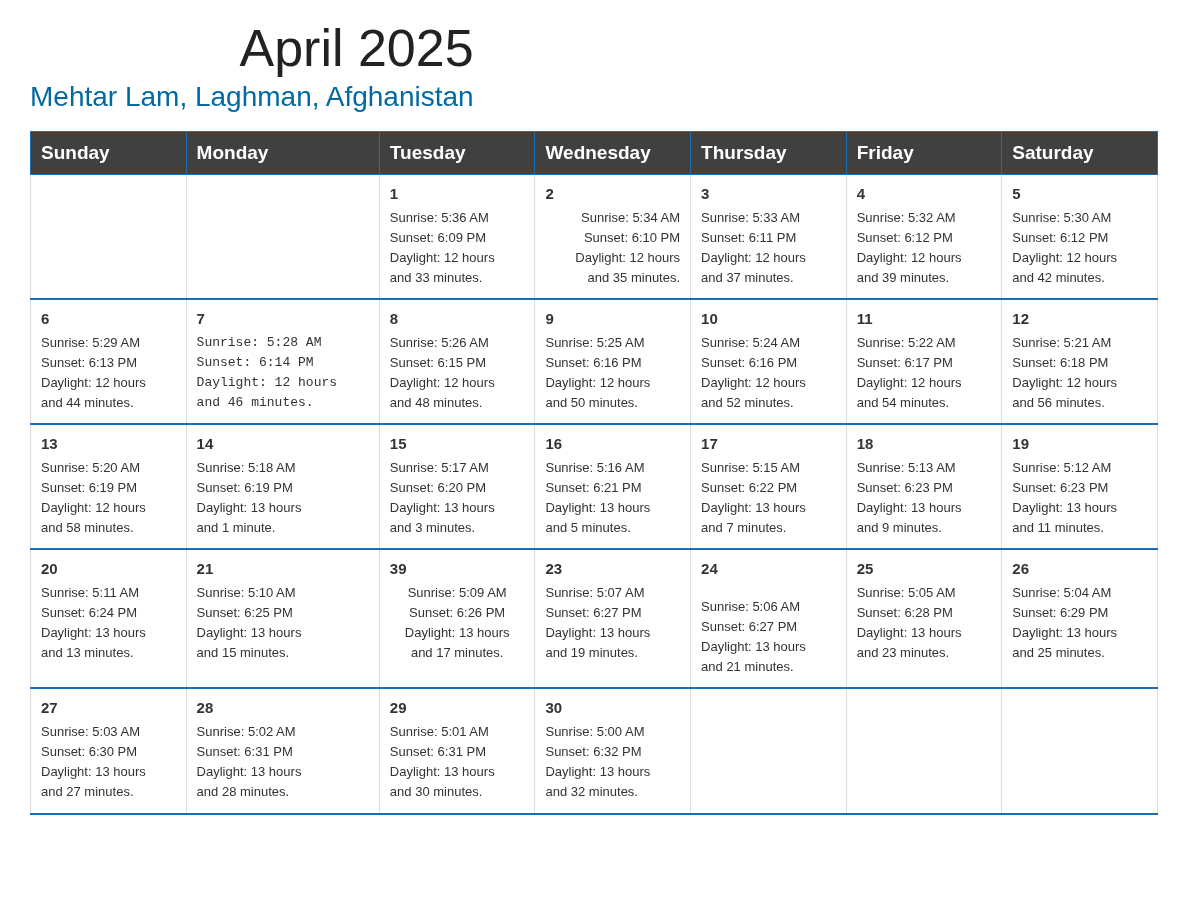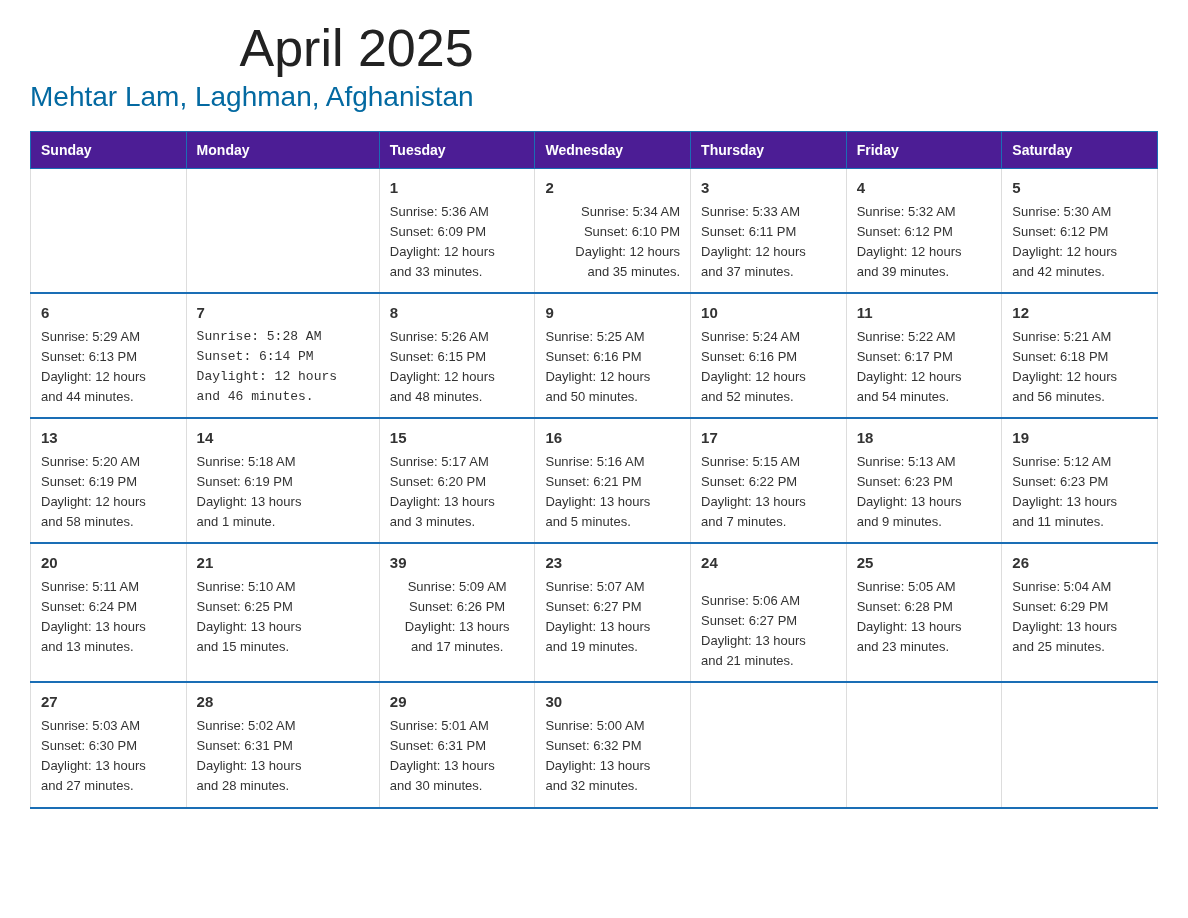--- a/index.html
+++ b/index.html
@@ -54,23 +54,23 @@
     .location-title {
       font-size: 28px;
       color: #0369a1;
       margin-top: 4px;
     }
     table {
       width: 100%;
       border-collapse: collapse;
     }
     thead tr th {
-      background-color: #4c1d95;
+      background-color: #404040;
       color: #fff;
-      font-size: 14px;
+      font-size: 19px;
       font-weight: bold;
       padding: 10px 10px;
       text-align: left;
       border: 1px solid #1a6eb5;
     }
     tbody tr {
       border-bottom: 2px solid #1a6eb5;
     }
     tbody tr td {
       vertical-align: top;

